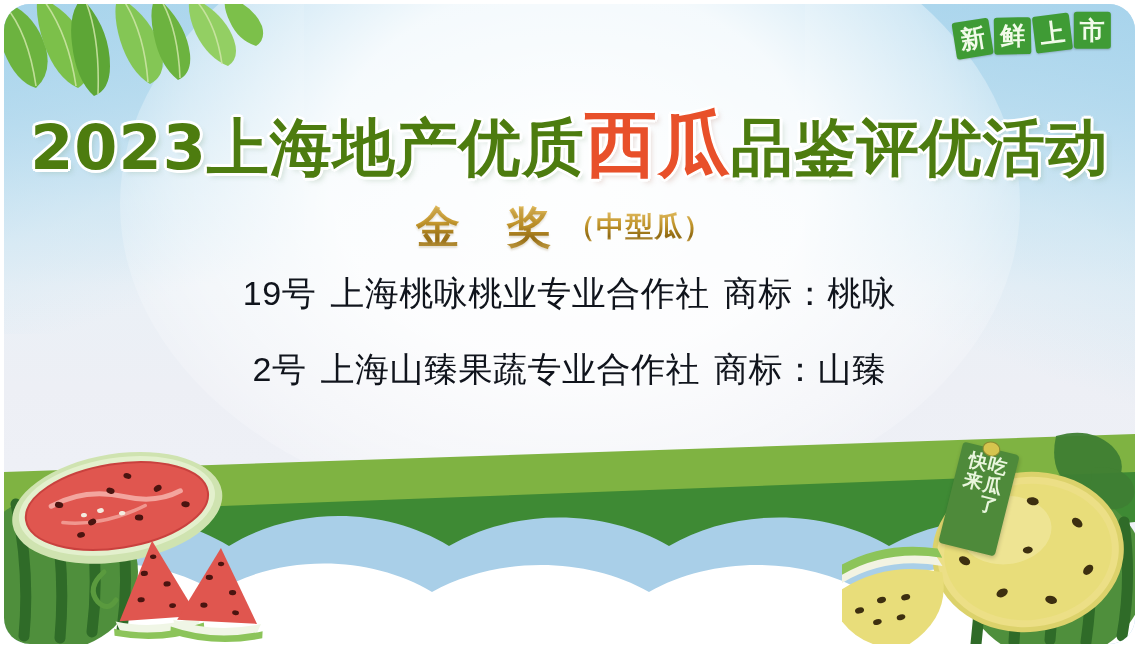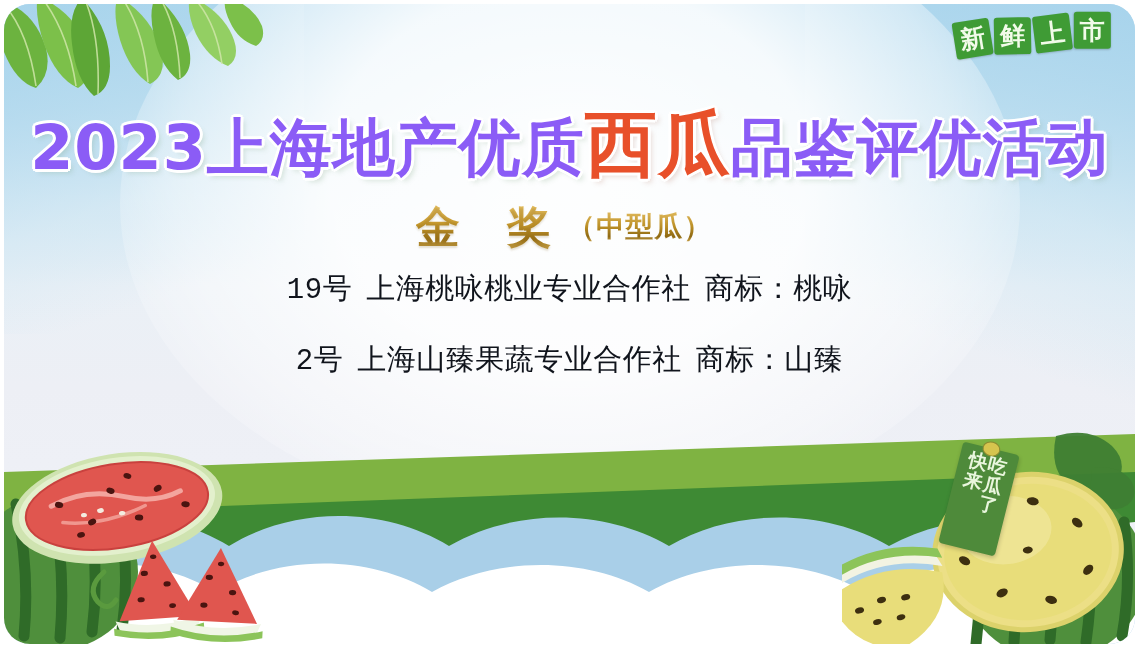--- a/index.html
+++ b/index.html
@@ -35,21 +35,21 @@
   .badge .sq:nth-child(1){transform:rotate(-5deg);}
   .badge .sq:nth-child(2){transform:rotate(3deg);}
   .badge .sq:nth-child(3){transform:rotate(-3deg);}
   .badge .sq:nth-child(4){transform:rotate(4deg);}
 
   
   .title{position:absolute;left:0;top:108px;width:1139px;text-align:center;
          white-space:nowrap;line-height:1;}
   .title span{font-size:62px;font-weight:bold;font-family:"DejaVu Sans",sans-serif;
               letter-spacing:1px;}
-  .title .g{color:#8b5cf6;
+  .title .g{color:#4d7c0f;
             text-shadow:
               3px 0 0 #fff,-3px 0 0 #fff,0 3px 0 #fff,0 -3px 0 #fff,
               2px 2px 0 #fff,-2px 2px 0 #fff,2px -2px 0 #fff,-2px -2px 0 #fff,
               4px 4px 5px rgba(120,160,120,.25);}
   .title .r{color:#e8502a;font-size:72px;
             text-shadow:
               3px 0 0 #fff,-3px 0 0 #fff,0 3px 0 #fff,0 -3px 0 #fff,
               2px 2px 0 #fff,-2px 2px 0 #fff,2px -2px 0 #fff,-2px -2px 0 #fff,
               4px 4px 5px rgba(180,120,100,.25); text-align: center;}
 
@@ -61,22 +61,22 @@
                    background:linear-gradient(180deg,#e8c46a 0%,#c79a2e 45%,#9c7318 75%,#d9b45a 100%);
                    -webkit-background-clip:text;background-clip:text;color:transparent;
                    text-shadow:0 2px 2px rgba(120,90,20,.18);}
   .subtitle .cat{font-size:28px;font-weight:bold;font-family:"DejaVu Serif",serif;
                  letter-spacing:1px;vertical-align:6px;
                  background:linear-gradient(180deg,#e3bd62 0%,#bb8f26 50%,#8f6a14 80%,#d4ac52 100%);
                  -webkit-background-clip:text;background-clip:text;color:transparent;}
 
   
   .list{position:absolute;left:0;top:276px;width:1139px;text-align:center;}
-  .row{font-size:29px;color:#10141c;line-height:1;margin-bottom:42px;
-       font-family:Liberation Mono, monospace;white-space:nowrap;letter-spacing:.5px;}
+  .row{font-size:34px;color:#10141c;line-height:1;margin-bottom:42px;
+       font-family:Liberation Sans, sans-serif;white-space:nowrap;letter-spacing:.5px;}
   .row .no{margin-right:14px;}
   .row .brand{margin-left:14px;}
 
   
   .sign{position:absolute;left:946px;top:443px;width:58px;height:104px;
         background:#4e8a3a;border-radius:4px;transform:rotate(14deg);
         box-shadow:1px 2px 4px rgba(0,0,0,.2);}
   .sign .cols{position:absolute;inset:5px 4px;display:flex;flex-direction:row-reverse;
               justify-content:center;gap:1px;}
   .sign .col{display:flex;flex-direction:column;align-items:center;}

